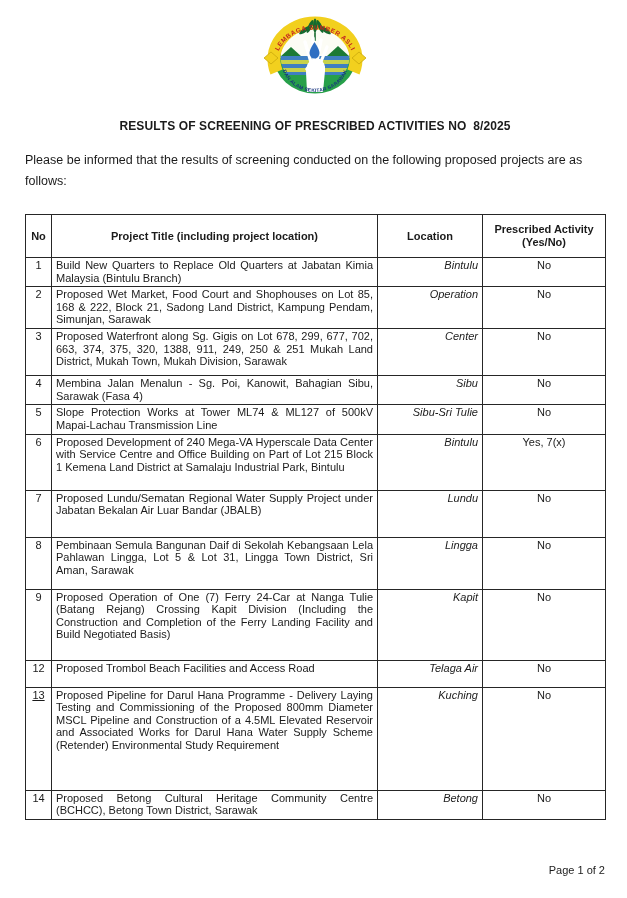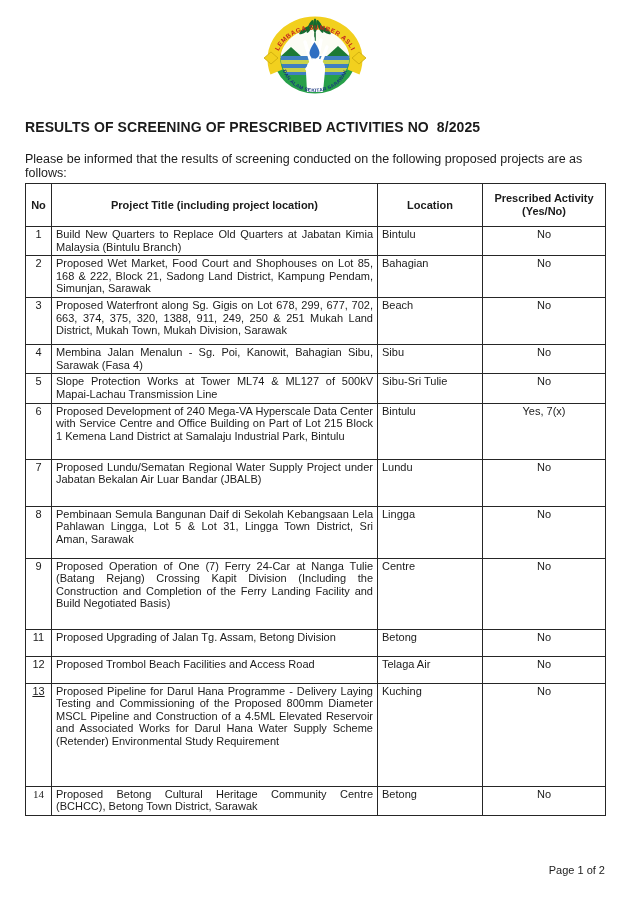--- a/index.html
+++ b/index.html
@@ -9,35 +9,35 @@
     margin:0 auto;
     background:#ffffff;
     font-family:"Liberation Sans", sans-serif;
     color:#1b1b1b;
     overflow:hidden;
   }
   .content{padding:12px 22px 0 25px;}
   .logo-wrap{width:100%;text-align:center;margin:0;}
   .logo-wrap svg{display:inline-block;}
   .doc-title{
-    text-align:left;
+    text-align:center;
     font-weight:bold;
-    font-size:14px;
+    font-size:12px;
     letter-spacing:0.1px;
     margin-top:19px;
     white-space:pre-wrap;
   }
   .intro{
     margin-top:17px;
     font-size:12.5px;
-    line-height:14px;
+    line-height:21px;
     width:578px;
   }
   table.results{
-    margin-top:3px;
+    margin-top:22px;
     border-collapse:collapse;
     table-layout:fixed;
     width:580px;
     font-size:11px;
     line-height:12.6px;
   }
   table.results th, table.results td{
     border:1px solid #262626;
     padding:1px 4px 2px 4px;
     vertical-align:top;
@@ -45,21 +45,21 @@
   }
   table.results th{
     font-weight:bold;
     text-align:center;
     vertical-align:middle;
     height:38px;
     padding:2px 3px;
   }
   td.c-no{text-align:center;}
   td.c-title{text-align:justify;padding-left:5px;padding-right:5px;}
-  td.c-loc{text-align:left;}
+  td.c-loc{text-align:right;font-style:italic;}
   td.c-act{text-align:center;}
   .footer{
     position:absolute;
     right:22px;
     top:864px;
     font-size:11px;
   }
 </style>
 </head>
 <body>
@@ -147,27 +147,27 @@
       <tbody id="rows-body">
           <tr>
             <td class="c-no" style="height: 22px;">1</td>
             <td class="c-title">Build New Quarters to Replace Old Quarters at Jabatan Kimia Malaysia (Bintulu Branch)</td>
             <td class="c-loc">Bintulu</td>
             <td class="c-act">No</td>
           </tr>
           <tr>
             <td class="c-no" style="height: 38px;">2</td>
             <td class="c-title">Proposed Wet Market, Food Court and Shophouses on Lot 85, 168 &amp; 222, Block 21, Sadong Land District, Kampung Pendam, Simunjan, Sarawak</td>
-            <td class="c-loc">Bahagian</td>
+            <td class="c-loc">Operation</td>
             <td class="c-act">No</td>
           </tr>
           <tr>
             <td class="c-no" style="height: 43px;">3</td>
             <td class="c-title">Proposed Waterfront along Sg. Gigis on Lot 678, 299, 677, 702, 663, 374, 375, 320, 1388, 911, 249, 250 &amp; 251 Mukah Land District, Mukah Town, Mukah Division, Sarawak</td>
-            <td class="c-loc">Beach</td>
+            <td class="c-loc">Center</td>
             <td class="c-act">No</td>
           </tr>
           <tr>
             <td class="c-no" style="height: 23px;">4</td>
             <td class="c-title">Membina Jalan Menalun - Sg. Poi, Kanowit, Bahagian Sibu, Sarawak (Fasa 4)</td>
             <td class="c-loc">Sibu</td>
             <td class="c-act">No</td>
           </tr>
           <tr>
             <td class="c-no" style="height: 24px;">5</td>
@@ -189,43 +189,37 @@
           </tr>
           <tr>
             <td class="c-no" style="height: 48px;">8</td>
             <td class="c-title">Pembinaan Semula Bangunan Daif di Sekolah Kebangsaan Lela Pahlawan Lingga, Lot 5 &amp; Lot 31, Lingga Town District, Sri Aman, Sarawak</td>
             <td class="c-loc">Lingga</td>
             <td class="c-act">No</td>
           </tr>
           <tr>
             <td class="c-no" style="height: 67px;">9</td>
             <td class="c-title">Proposed Operation of One (7) Ferry 24-Car at Nanga Tulie (Batang Rejang) Crossing Kapit Division (Including the Construction and Completion of the Ferry Landing Facility and Build Negotiated Basis)</td>
-            <td class="c-loc">Centre</td>
-            <td class="c-act">No</td>
-          </tr>
-          <tr>
-            <td class="c-no" style="height: 23px;">11</td>
-            <td class="c-title">Proposed Upgrading of Jalan Tg. Assam, Betong Division</td>
-            <td class="c-loc">Betong</td>
+            <td class="c-loc">Kapit</td>
             <td class="c-act">No</td>
           </tr>
           <tr>
             <td class="c-no" style="height: 23px;">12</td>
             <td class="c-title">Proposed Trombol Beach Facilities and Access Road</td>
             <td class="c-loc">Telaga Air</td>
             <td class="c-act">No</td>
           </tr>
           <tr>
             <td class="c-no" style="height: 99px; text-decoration: underline;">13</td>
             <td class="c-title">Proposed Pipeline for Darul Hana Programme - Delivery Laying Testing and Commissioning of the Proposed 800mm Diameter MSCL Pipeline and Construction of a 4.5ML Elevated Reservoir and Associated Works for Darul Hana Water Supply Scheme (Retender) Environmental Study Requirement</td>
             <td class="c-loc">Kuching</td>
             <td class="c-act">No</td>
           </tr>
           <tr>
-            <td class="c-no" style="height: 24px; font-family: Liberation Serif, serif;">14</td>
+            <td class="c-no" style="height: 24px;">14</td>
             <td class="c-title">Proposed Betong Cultural Heritage Community Centre (BCHCC), Betong Town District, Sarawak</td>
             <td class="c-loc">Betong</td>
             <td class="c-act">No</td>
           </tr>
         </tbody>
     </table>
 
   </div>
 
   <div class="footer">Page 1 of 2</div>

